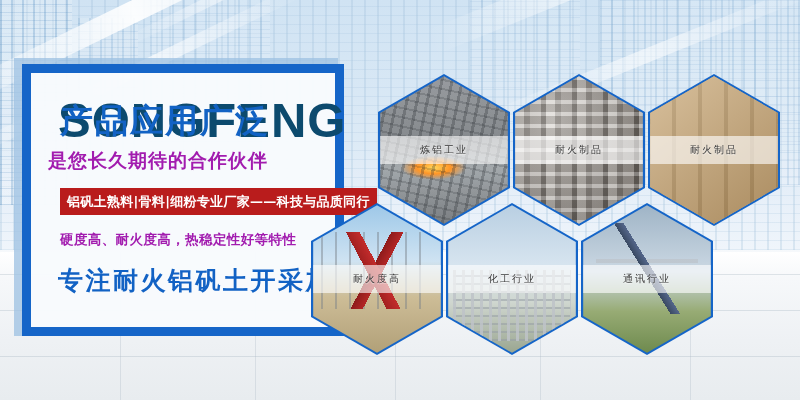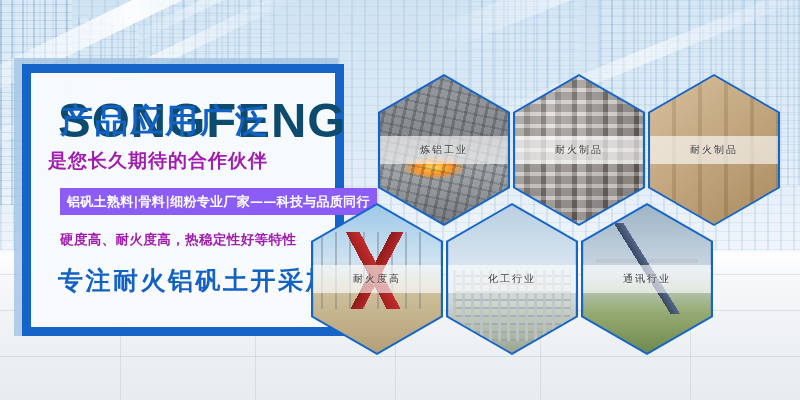--- a/index.html
+++ b/index.html
@@ -79,21 +79,21 @@
     font-family:"DejaVu Sans","Liberation Sans",sans-serif;
   }
   .subhead {
     position:absolute; left:48px; top:148px;
     font-size:19px; font-weight:bold; color:#a21caf;
     letter-spacing:1px; white-space:nowrap;
     font-family:"DejaVu Sans","Liberation Sans",sans-serif;
   }
   .orange-bar {
     position:absolute; left:60px; top:188px; height:27px;
-    background:#8b5cf6; display:flex; align-items:center;
+    background:#b91c1c; display:flex; align-items:center;
     padding:0 7px; white-space:nowrap;
   }
   .orange-bar span {
     font-size:13px; font-weight:bold; color:#ffffff; letter-spacing:.3px;
     font-family:"DejaVu Sans","Liberation Sans",sans-serif;
   }
   .feature {
     position:absolute; left:60px; top:231px;
     font-size:13.5px; font-weight:bold; color:#a21caf; letter-spacing:.4px;
     white-space:nowrap;

